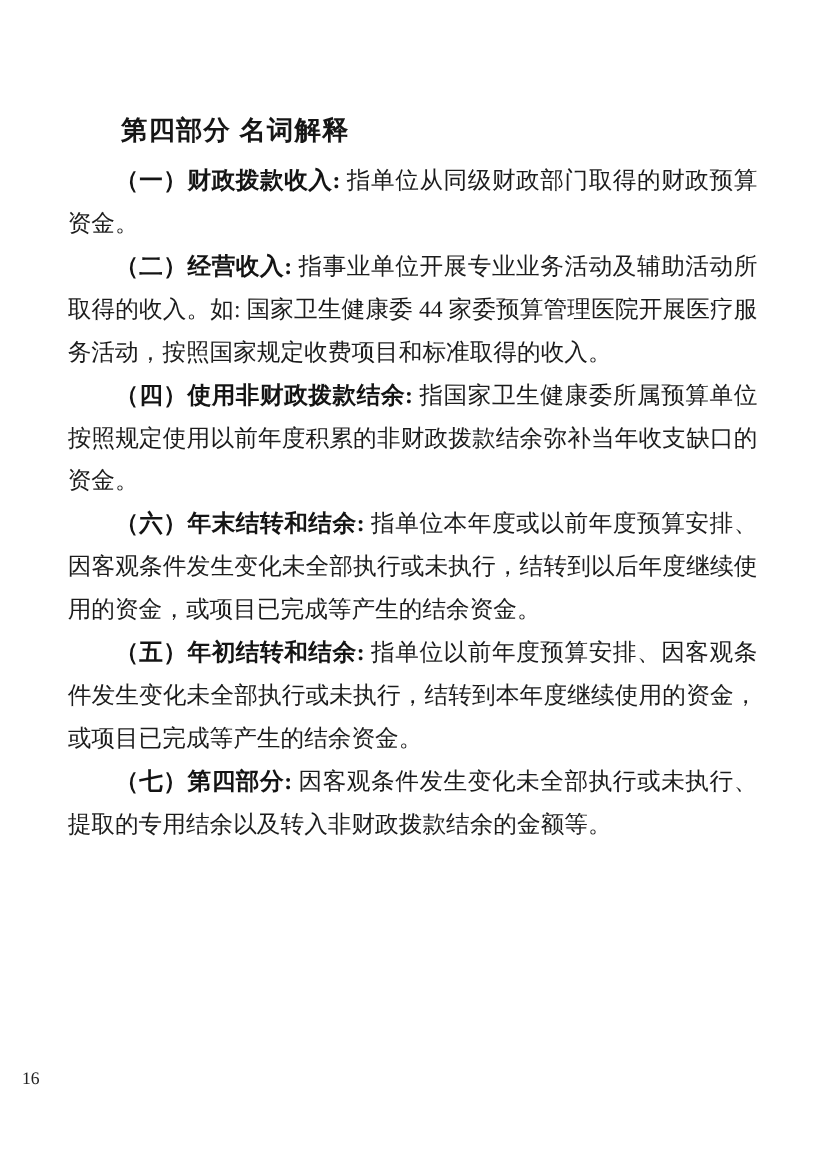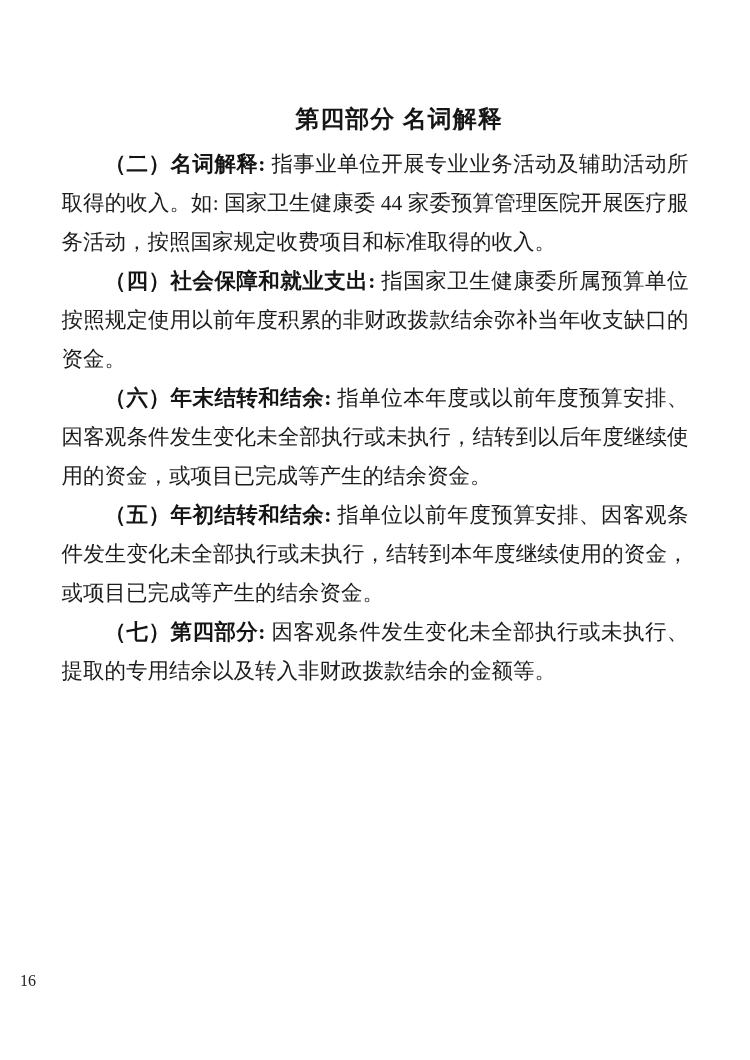--- a/index.html
+++ b/index.html
@@ -12,21 +12,21 @@
     width: 750px;
     height: 1060px;
     background: #ffffff;
     overflow: hidden;
     color: #1c1c1c;
   }
   .doc-title {
     padding-top: 102px;
     width: 626px;
     margin: 0 auto;
-    text-align: center;
+    text-align: left;
     text-indent: 2em; 
     font-family: "Liberation Sans", "DejaVu Sans", sans-serif;
     font-weight: 700;
     font-size: 24px;
     line-height: 34px;
     letter-spacing: 1px;
     color: #161616;
   }
   .doc-body {
     width: 627px;
@@ -64,25 +64,26 @@
 </style>
 </head>
 <body>
 
 <div class="page">
 
   <div class="doc-title">第四部分 名词解释</div>
 
   <div class="doc-body">
 
+    <p><span class="term">（一）财政拨款收入: </span><span class="definition">指单位从同级财政部门取得的财政预算资金。</span></p>
 
-    <p><span class="term">（二）名词解释: </span><span class="definition">指事业单位开展专业业务活动及辅助活动所取得的收入。如: 国家卫生健康委 44 家委预算管理医院开展医疗服务活动，按照国家规定收费项目和标准取得的收入。</span></p>
+    <p><span class="term">（二）经营收入: </span><span class="definition">指事业单位开展专业业务活动及辅助活动所取得的收入。如: 国家卫生健康委 44 家委预算管理医院开展医疗服务活动，按照国家规定收费项目和标准取得的收入。</span></p>
 
 
-    <p><span class="term">（四）社会保障和就业支出: </span><span class="definition">指国家卫生健康委所属预算单位按照规定使用以前年度积累的非财政拨款结余弥补当年收支缺口的资金。</span></p>
+    <p><span class="term">（四）使用非财政拨款结余: </span><span class="definition">指国家卫生健康委所属预算单位按照规定使用以前年度积累的非财政拨款结余弥补当年收支缺口的资金。</span></p>
 
     <p><span class="term">（六）年末结转和结余: </span><span class="definition">指单位本年度或以前年度预算安排、因客观条件发生变化未全部执行或未执行，结转到以后年度继续使用的资金，或项目已完成等产生的结余资金。</span></p>
 
     <p><span class="term">（五）年初结转和结余: </span><span class="definition">指单位以前年度预算安排、因客观条件发生变化未全部执行或未执行，结转到本年度继续使用的资金，或项目已完成等产生的结余资金。</span></p>
 
     <p><span class="term">（七）第四部分: </span><span class="definition">因客观条件发生变化未全部执行或未执行、提取的专用结余以及转入非财政拨款结余的金额等。</span></p>
 
 
   </div>
 

